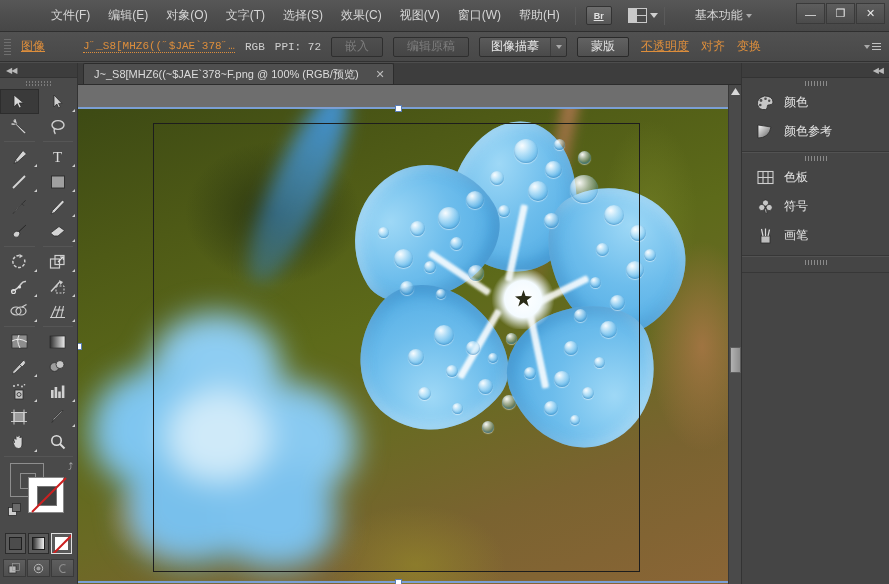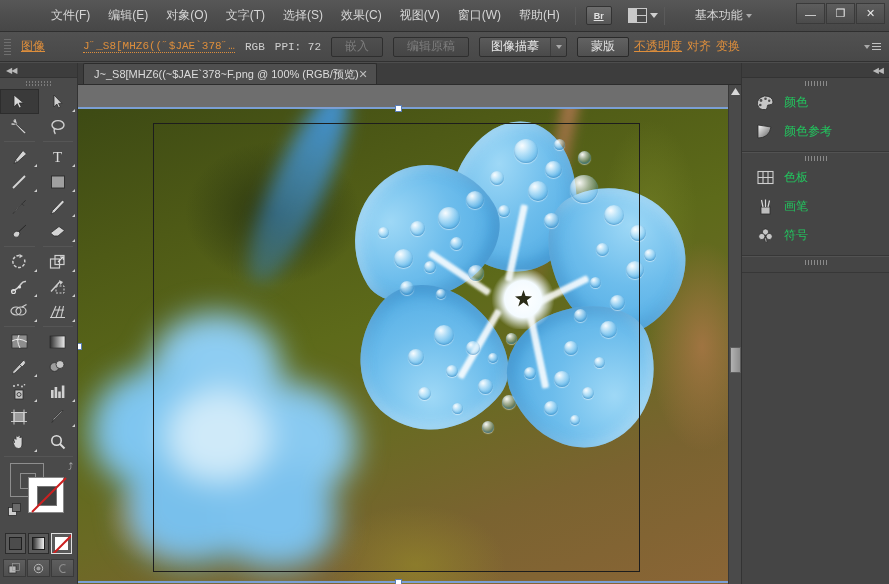--- a/index.html
+++ b/index.html
@@ -124,21 +124,21 @@
   .ctl-split {
     display: flex; align-items: center; margin-left: 10px;
     border: 1px solid #2e2e2e; border-radius: 2px; height: 20px;
     background: linear-gradient(to bottom,#5b5b5b,#4a4a4a);
   }
   .ctl-split .lbl { padding: 0 11px; color: #e8e8e8; font-size: 12px; }
   .ctl-split .arw {
     width: 16px; height: 18px; display:flex; align-items:center; justify-content:center;
     border-left: 1px solid #3d3d3d;
   }
-  .ctl-word { color: #dd8e3c; font-size: 12px; margin-left: 5px; white-space: nowrap; }
+  .ctl-word { color: #dd8e3c; font-size: 12px; margin-left: 12px; white-space: nowrap; }
   .ctl-word.ul { text-decoration: underline; }
   .ctl-more {
     position: absolute; right: 8px; display: flex; align-items: center; gap: 2px;
   }
   .ctl-more .bars {
     display:flex; flex-direction:column; gap:2px;
   }
   .ctl-more .bars i { display:block; width:9px; height:1px; background:#c2c2c2; }
 
   
@@ -235,21 +235,21 @@
     position: absolute; left: 0; top: 0; right: 0; height: 22px;
     background: #3d3d3d;
     border-bottom: 1px solid #2c2c2c;
     display: flex; align-items: flex-end;
   }
   .doctab {
     height: 21px; margin-left: 5px; padding: 0 8px 0 10px;
     background: #4f4f4f;
     border: 1px solid #2c2c2c; border-bottom: none;
     border-radius: 2px 2px 0 0;
-    display: flex; align-items: center; gap: 0;
+    display: flex; align-items: center; gap: 17px;
     color: #dcdcdc; font-size: 11px; white-space: nowrap;
   }
   .doctab .x { color: #bdbdbd; font-size: 11px; }
   .canvas-wrap {
     position: absolute; left: 0; top: 22px; right: 0; bottom: 0;
     background: #6e6e6e; overflow: hidden;
   }
   .gray-top {
     position: absolute; left: 0; top: 0; right: 13px; height: 24px;
     background: #6e6e6e;
@@ -365,21 +365,21 @@
   }
   .dock-dots i {
     display:block; width: 22px; height: 5px;
     background-image: repeating-linear-gradient(to right,#8a8a8a 0 1px, transparent 1px 3px);
     background-size: 100% 2px;
     background-position: 0 0, 0 3px;
     background-repeat: repeat-y;
   }
   .dock-item {
     height: 29px; display: flex; align-items: center; gap: 9px;
-    padding-left: 13px; color: #22c55e; font-size: 12px;
+    padding-left: 13px; color: #e5e5e5; font-size: 12px;
   }
   .dock-item .ico {
     width: 20px; height: 18px; display:flex; align-items:center; justify-content:center;
   }
 </style>
 </head>
 <body>
 
 <div class="app">
 
@@ -880,38 +880,38 @@
         <span class="ico">
           <svg width="17" height="15" viewBox="0 0 17 15">
             <rect x="1" y="1.5" width="15" height="12" fill="none" stroke="#cfcfcf" stroke-width="1.1"></rect>
             <path d="M1 7.5 H16 M6 1.5 V13.5 M11 1.5 V13.5" stroke="#cfcfcf" stroke-width="1.1"></path>
           </svg>
         </span>
         <span>色板</span>
       </div>
       <div class="dock-item">
         <span class="ico">
-          <svg width="17" height="16" viewBox="0 0 17 16">
-            <rect x="4" y="8" width="9" height="7" fill="#bdbdbd" stroke="#2b2b2b" stroke-width="0.8"></rect>
-            <path d="M6 8 L4.5 1 M8.5 8 L8.5 0.5 M11 8 L12.5 1.5" stroke="#d8d8d8" stroke-width="1.2"></path>
-          </svg>
-        </span>
-        <span>画笔</span>
-      </div>
-      <div class="dock-item">
-        <span class="ico">
           <svg width="17" height="15" viewBox="0 0 17 15">
             <circle cx="8.5" cy="4" r="3.1" fill="#c6c6c6" stroke="#2b2b2b" stroke-width="0.7"></circle>
             <circle cx="4.8" cy="8.5" r="3.1" fill="#c6c6c6" stroke="#2b2b2b" stroke-width="0.7"></circle>
             <circle cx="12.2" cy="8.5" r="3.1" fill="#c6c6c6" stroke="#2b2b2b" stroke-width="0.7"></circle>
             <path d="M7.5 10 L8.5 14.3 L10 14.3 L9.4 10 Z" fill="#c6c6c6" stroke="#2b2b2b" stroke-width="0.7"></path>
           </svg>
         </span>
         <span>符号</span>
       </div>
+      <div class="dock-item">
+        <span class="ico">
+          <svg width="17" height="16" viewBox="0 0 17 16">
+            <rect x="4" y="8" width="9" height="7" fill="#bdbdbd" stroke="#2b2b2b" stroke-width="0.8"></rect>
+            <path d="M6 8 L4.5 1 M8.5 8 L8.5 0.5 M11 8 L12.5 1.5" stroke="#d8d8d8" stroke-width="1.2"></path>
+          </svg>
+        </span>
+        <span>画笔</span>
+      </div>
     </div>
 
     <div class="dock-group">
       <div class="dock-dots">
           <i></i>
         </div>
     </div>
 
   </div>
 

